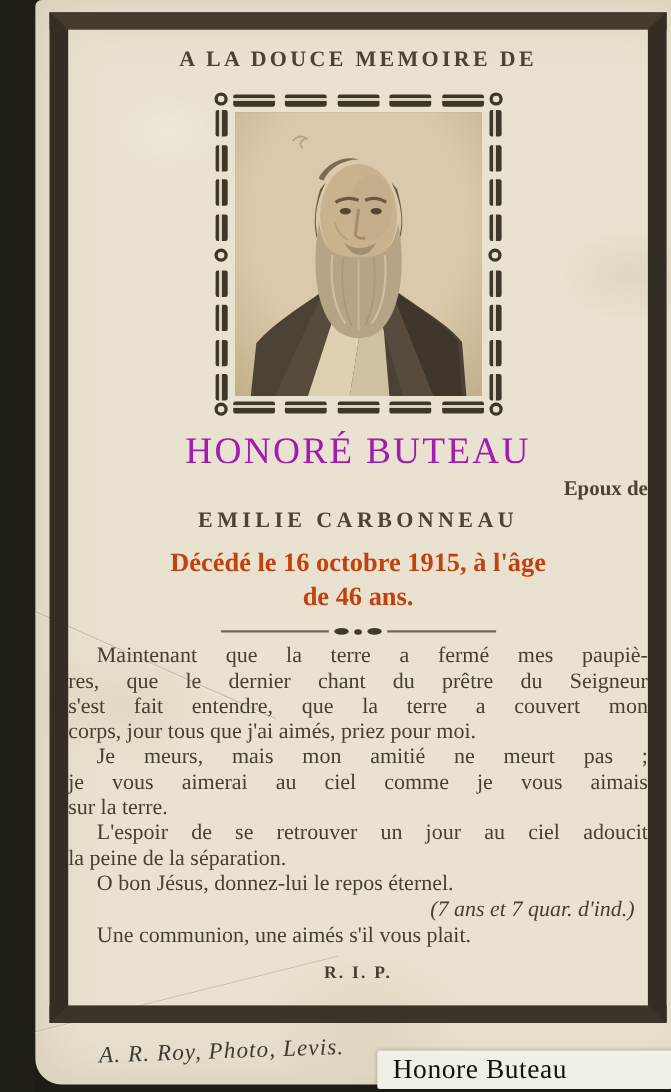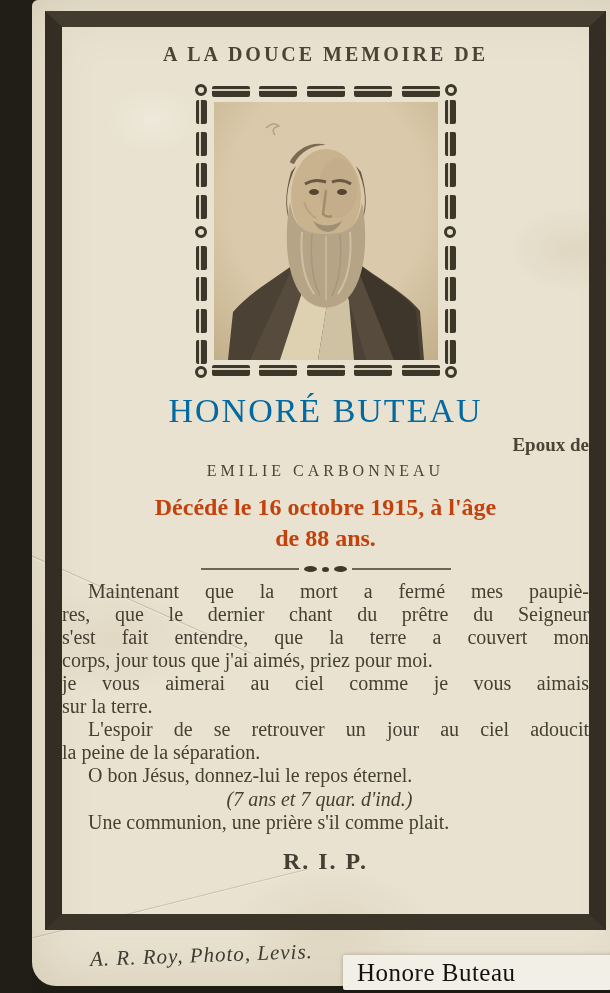--- a/index.html
+++ b/index.html
@@ -24,23 +24,23 @@
         background:linear-gradient(90deg,rgba(0,0,0,0),rgba(255,255,255,.45) 45%,rgba(70,62,48,.4));}
   
   .frame-border{position:absolute;left:13px;top:11px;right:34px;bottom:56px;
         border-style:solid;border-width:16px 17px;
         border-top-color:#423b2e;border-bottom-color:#3b3428;
         border-left-color:#332d23;border-right-color:#332d23;}
   .content{position:absolute;left:30px;top:27px;right:51px;bottom:72px;
         color:#473f33;text-align:center;}
   
   .header-line{margin-top:16px;font-size:20px;font-weight:bold;letter-spacing:3px;color:#4a4336;}
-  .name{margin-top:14px;font-size:34px;letter-spacing:2px;color:#0369a1;}
+  .name{margin-top:14px;font-size:34px;letter-spacing:2px;color:#a21caf;}
   .epoux{margin-top:4px;font-size:19px;font-weight:bold;color:#4a4336;text-align:right;}
-  .spouse{margin-top:6px;font-size:16px;font-weight:normal;letter-spacing:4px;color:#4a4336;}
+  .spouse{margin-top:6px;font-size:20px;font-weight:bold;letter-spacing:4px;color:#4a4336;}
   .deces{margin-top:12px;font-size:24px;font-weight:bold;line-height:31px;color:#c2410c;}
   
   .photo-frame{position:relative;width:260px;height:292px;margin:20px auto 0;}
   .photo{position:absolute;left:18px;top:16px;right:18px;bottom:18px;background:#d7c7a8;
         box-shadow:inset 0 0 22px rgba(90,70,40,.35);}
   .photo svg{width:100%;height:100%;display:block;}
   .chain-edge{position:absolute;display:flex;justify-content:space-between;}
   .chain-edge.t{top:0;left:16px;right:16px;height:11px;}
   .chain-edge.b{bottom:2px;left:16px;right:16px;height:11px;}
   .chain-edge.l{left:0;top:14px;bottom:14px;width:11px;flex-direction:column;}
@@ -57,22 +57,22 @@
   .divider{display:flex;align-items:center;justify-content:center;gap:5px;width:250px;margin:12px auto 6px;}
   .divider .seg{flex:1;height:2px;background:#6e6452;}
   .dot{background:#3f382c;border-radius:50%;}
   .dot.big{width:13px;height:6px;}
   .dot.small{width:7px;height:5px;}
   
   .prayer{margin-top:8px;text-align:left;font-size:20px;line-height:23px;color:#463f33;}
   .pline{white-space:normal;}
   .pline.j{text-align:justify;text-align-last:justify;}
   .pline.indent{text-indent:26px;}
-  .pline.right{text-align:center;font-style:italic;padding-right:12px;margin-top:1px;}
-  .rip{margin-top:14px;font-size:24px;font-weight:bold;letter-spacing:2px;text-align:center;color:#453e32;}
+  .pline.right{text-align:right;font-style:italic;padding-right:12px;margin-top:1px;}
+  .rip{margin-top:14px;font-size:16px;font-weight:bold;letter-spacing:2px;text-align:center;color:#453e32;}
   
   .credit{position:absolute;left:58px;top:943px;font-style:italic;font-size:21px;
         color:#3e3a31;transform:rotate(-2deg);letter-spacing:1px;}
   .caption-strip{position:absolute;left:311px;top:955px;width:278px;height:35px;
         background:#f2efe6;border-radius:2px 10px 14px 2px;display:flex;align-items:center;
         padding-left:14px;box-shadow:0 0 4px rgba(0,0,0,.25);}
   .caption-strip span{font-size:25px;color:#14120f;letter-spacing:.5px;}
 </style>
 </head>
 <body>
@@ -176,43 +176,44 @@
           </svg>
         </div>
       </div>
 
       <div class="name">HONORÉ BUTEAU</div>
       <div class="epoux">Epoux de</div>
       <div class="spouse">EMILIE CARBONNEAU</div>
 
       <div class="deces">
         <div>Décédé le 16 octobre 1915, à l'âge</div>
-        <div>de 88 ans.</div>
+        <div>de 46 ans.</div>
       </div>
 
       <div class="divider">
         <span class="seg"></span>
         <span class="dot big"></span>
         <span class="dot small"></span>
         <span class="dot big"></span>
         <span class="seg"></span>
       </div>
 
       <div class="prayer">
-        <div class="pline indent j">Maintenant que la mort a fermé mes paupiè-</div>
+        <div class="pline indent j">Maintenant que la terre a fermé mes paupiè-</div>
         <div class="pline j">res, que le dernier chant du prêtre du Seigneur</div>
         <div class="pline j">s'est fait entendre, que la terre a couvert mon</div>
         <div class="pline">corps, jour tous que j'ai aimés, priez pour moi.</div>
+        <div class="pline indent j">Je meurs, mais mon amitié ne meurt pas ;</div>
         <div class="pline j">je vous aimerai au ciel comme je vous aimais</div>
         <div class="pline">sur la terre.</div>
         <div class="pline indent j">L'espoir de se retrouver un jour au ciel adoucit</div>
         <div class="pline">la peine de la séparation.</div>
         <div class="pline indent">O bon Jésus, donnez-lui le repos éternel.</div>
         <div class="pline right">(7 ans et 7 quar. d'ind.)</div>
-        <div class="pline indent">Une communion, une prière s'il comme plait.</div>
+        <div class="pline indent">Une communion, une aimés s'il vous plait.</div>
       </div>
 
       <div class="rip">R. I. P.</div>
     </div>
 
     <div class="edge-right"></div>
   </div>
 
   <div class="credit">A. R. Roy, Photo, Levis.</div>
 

